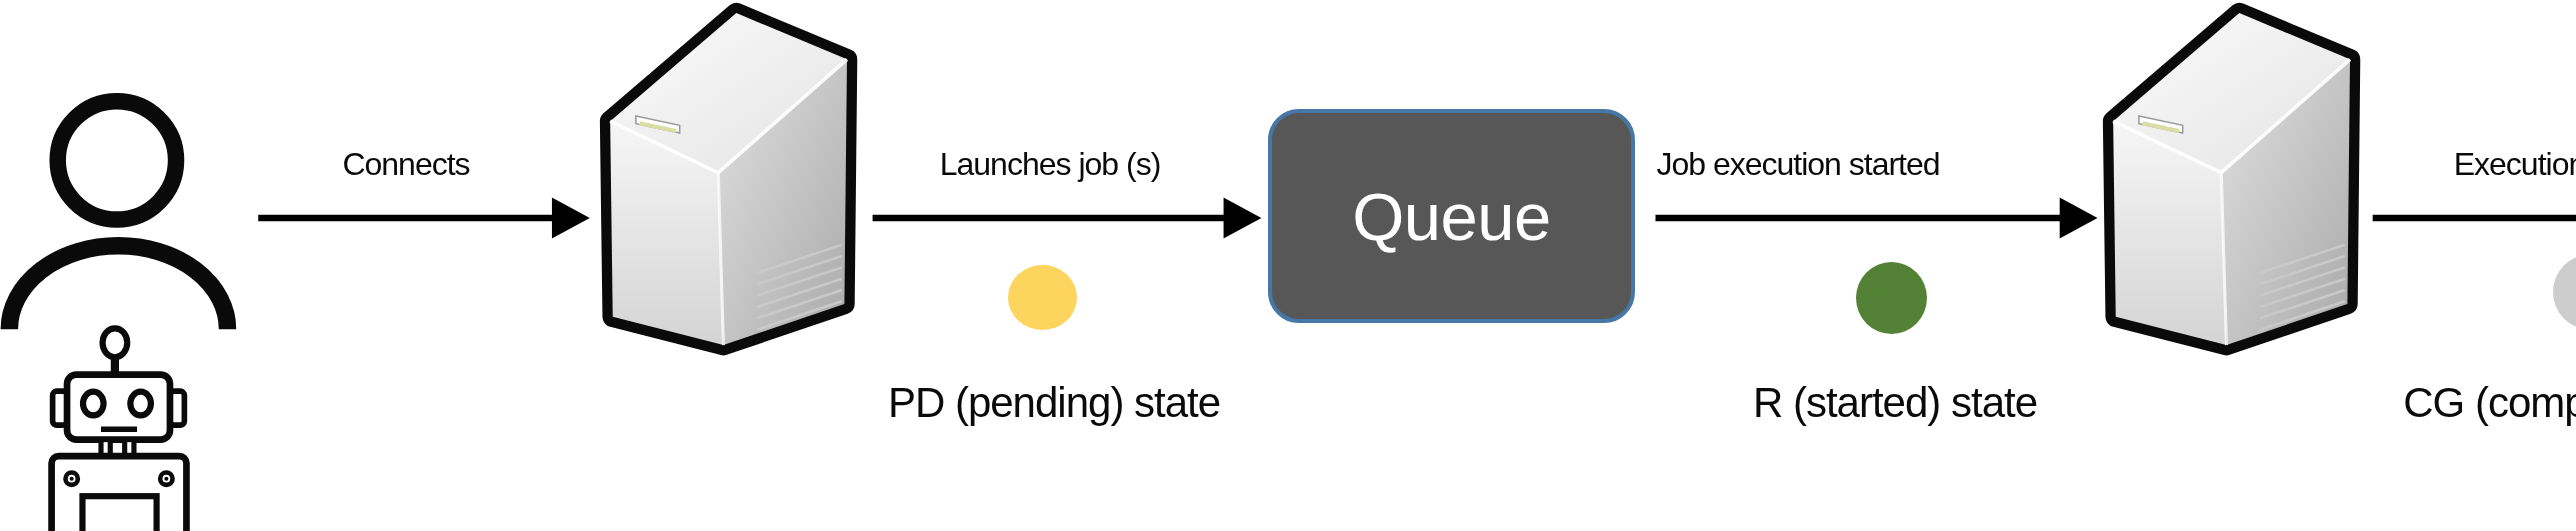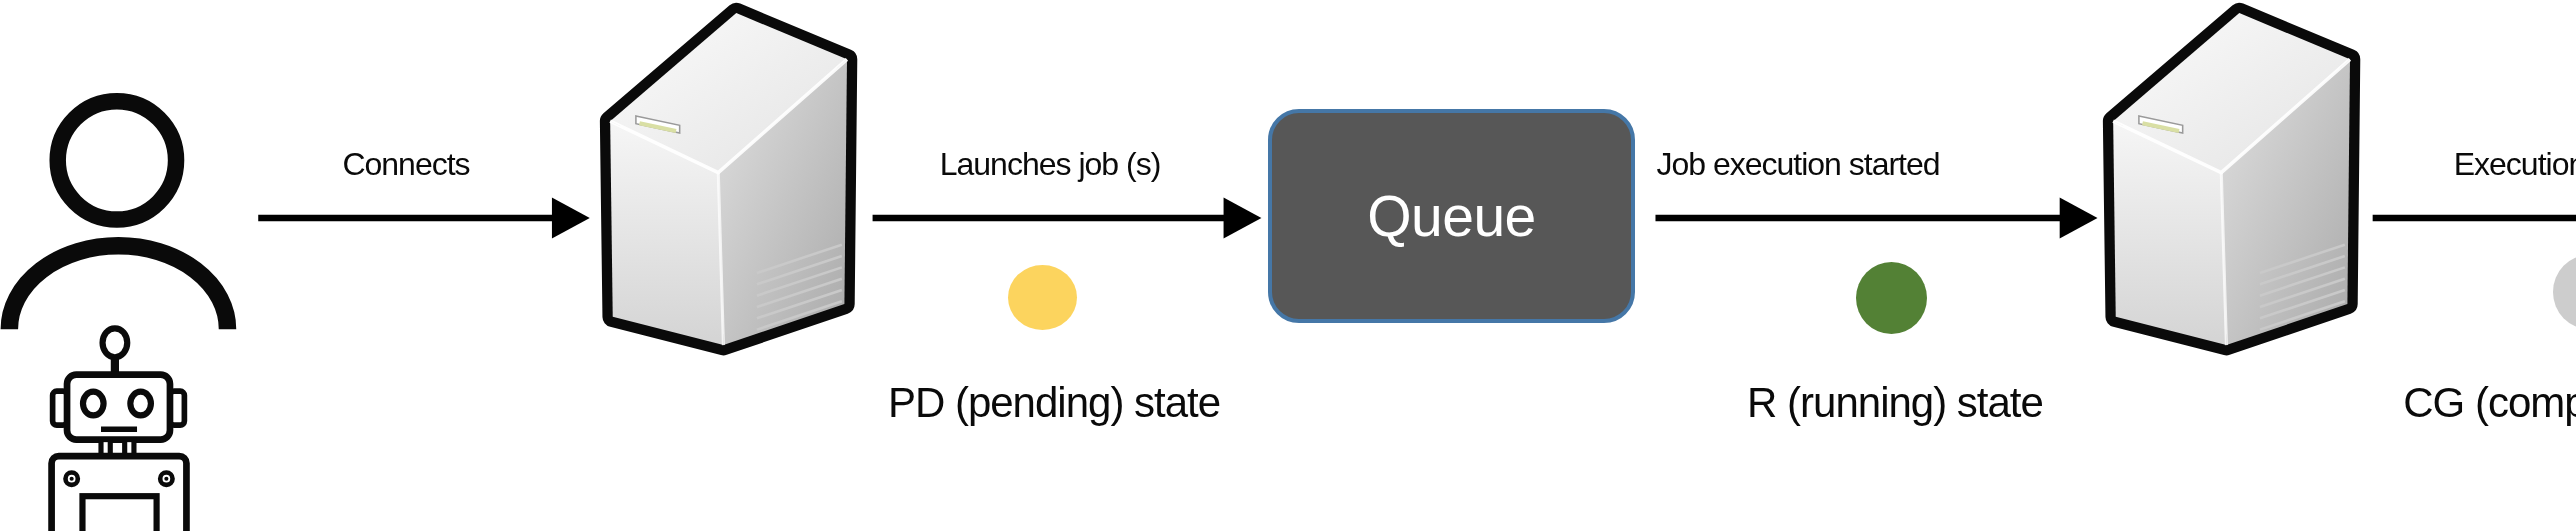--- a/index.html
+++ b/index.html
@@ -21,21 +21,21 @@
     transform:translateX(-50%);
   }
   .arrow-svg{position:absolute;overflow:visible;}
   .queue-box{
     position:absolute;left:1268px;top:109px;width:367px;height:214px;
     box-sizing:border-box;border-radius:31px;border:4.1px solid #4577A7;
     background:#575757;
     display:flex;align-items:center;justify-content:center;
   }
   .queue-box .queue-text{
-    color:#ffffff;font-size:57px;letter-spacing:-0.5px;
+    color:#ffffff;font-size:67px;letter-spacing:-0.5px;
   }
   .dot{position:absolute;border-radius:50%;}
   .dot-pending{left:1008px;top:265px;width:69px;height:65px;}
   .dot-running{left:1856px;top:262px;width:71px;height:72px;}
   .dot-completion{left:2553px;top:255px;width:72px;height:74px;}
   .icon-svg{position:absolute;overflow:visible;}
 </style>
 </head>
 <body>
 
@@ -119,21 +119,21 @@
     <span class="queue-text">Queue</span>
   </div>
 
   <svg class="arrow-svg" style="left:1653px;top:196px;" width="447" height="44" viewBox="0 0 868 86">
     <line x1="2" y1="43" x2="802" y2="43" stroke="#000" stroke-width="13"></line>
     <polygon points="792,3 866,43 792,83" fill="#000"></polygon>
   </svg>
   <div class="caption" style="left:1798px;">Job execution started</div>
 
   <div class="dot dot-running" style="background-color: rgb(83, 129, 53);"></div>
-  <div class="state-label" style="left:1895px;">R (running) state</div>
+  <div class="state-label" style="left:1895px;">R (started) state</div>
 
   <svg class="icon-svg" style="left:2090px;top:0px;" width="278" height="371" viewBox="0 0 540 720">
     <defs>
       <linearGradient id="s2top" x1="0" y1="0" x2="1" y2="1">
         <stop offset="0" stop-color="#fbfbfb"></stop>
           <stop offset="1" stop-color="#e3e3e3"></stop>
       </linearGradient>
       <linearGradient id="s2front" x1="0" y1="0" x2="0" y2="1">
         <stop offset="0" stop-color="#f6f6f6"></stop>
           <stop offset="1" stop-color="#d4d4d4"></stop>

